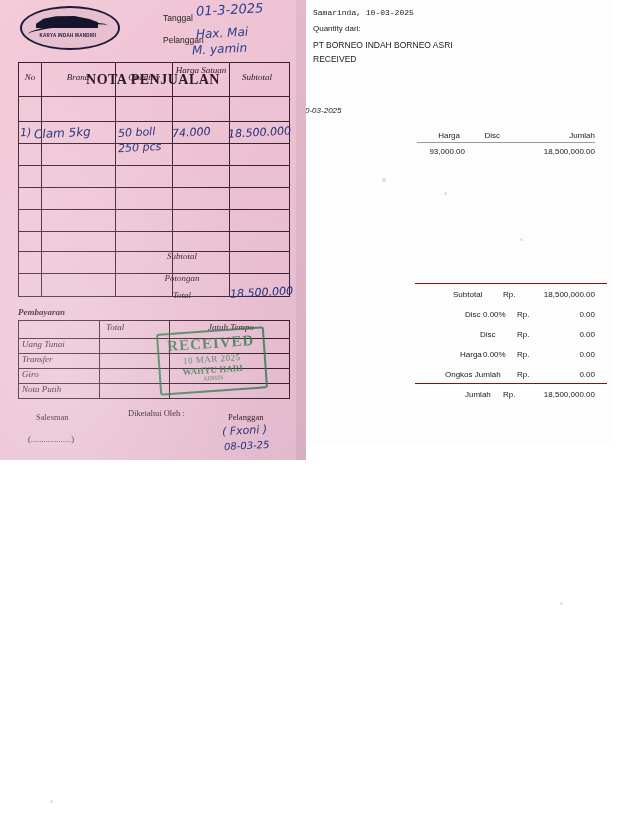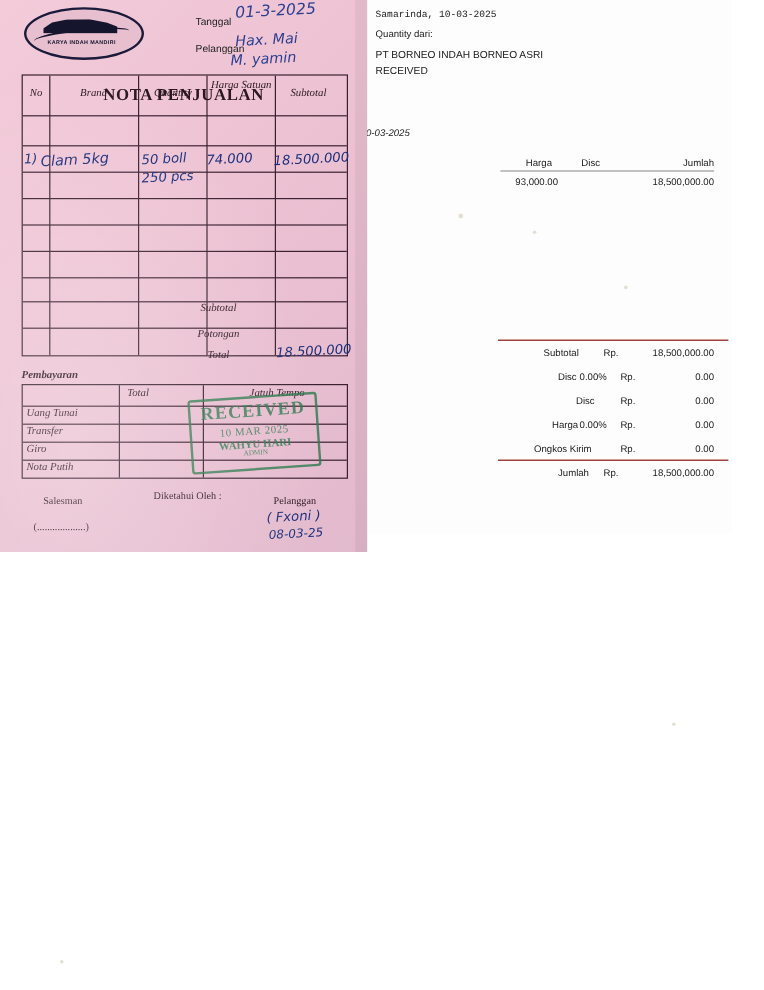--- a/index.html
+++ b/index.html
@@ -143,21 +143,21 @@
 
   <div class="pi-line" style="left:175px;top:330px;">Disc</div>
   <div class="pi-line" style="left:212px;top:330px;">Rp.</div>
   <div class="pi-line num" style="left:232px;top:330px;width:58px;">0.00</div>
 
   <div class="pi-line" style="left:155px;top:350px;">Harga</div>
   <div class="pi-line" style="left:178px;top:350px;">0.00%</div>
   <div class="pi-line" style="left:212px;top:350px;">Rp.</div>
   <div class="pi-line num" style="left:232px;top:350px;width:58px;">0.00</div>
 
-  <div class="pi-line" style="left:140px;top:370px;">Ongkos Kirim</div>
+  <div class="pi-line" style="left:140px;top:370px;">Ongkos Jumlah</div>
   <div class="pi-line" style="left:212px;top:370px;">Rp.</div>
   <div class="pi-line num" style="left:232px;top:370px;width:58px;">0.00</div>
 
   <div class="pi-rule" style="left:110px;top:383px;width:192px;"></div>
 
   <div class="pi-line" style="left:160px;top:390px;">Jumlah</div>
   <div class="pi-line" style="left:198px;top:390px;">Rp.</div>
   <div class="pi-line num" style="left:222px;top:390px;width:68px;">18,500,000.00</div>
 </div>
 

